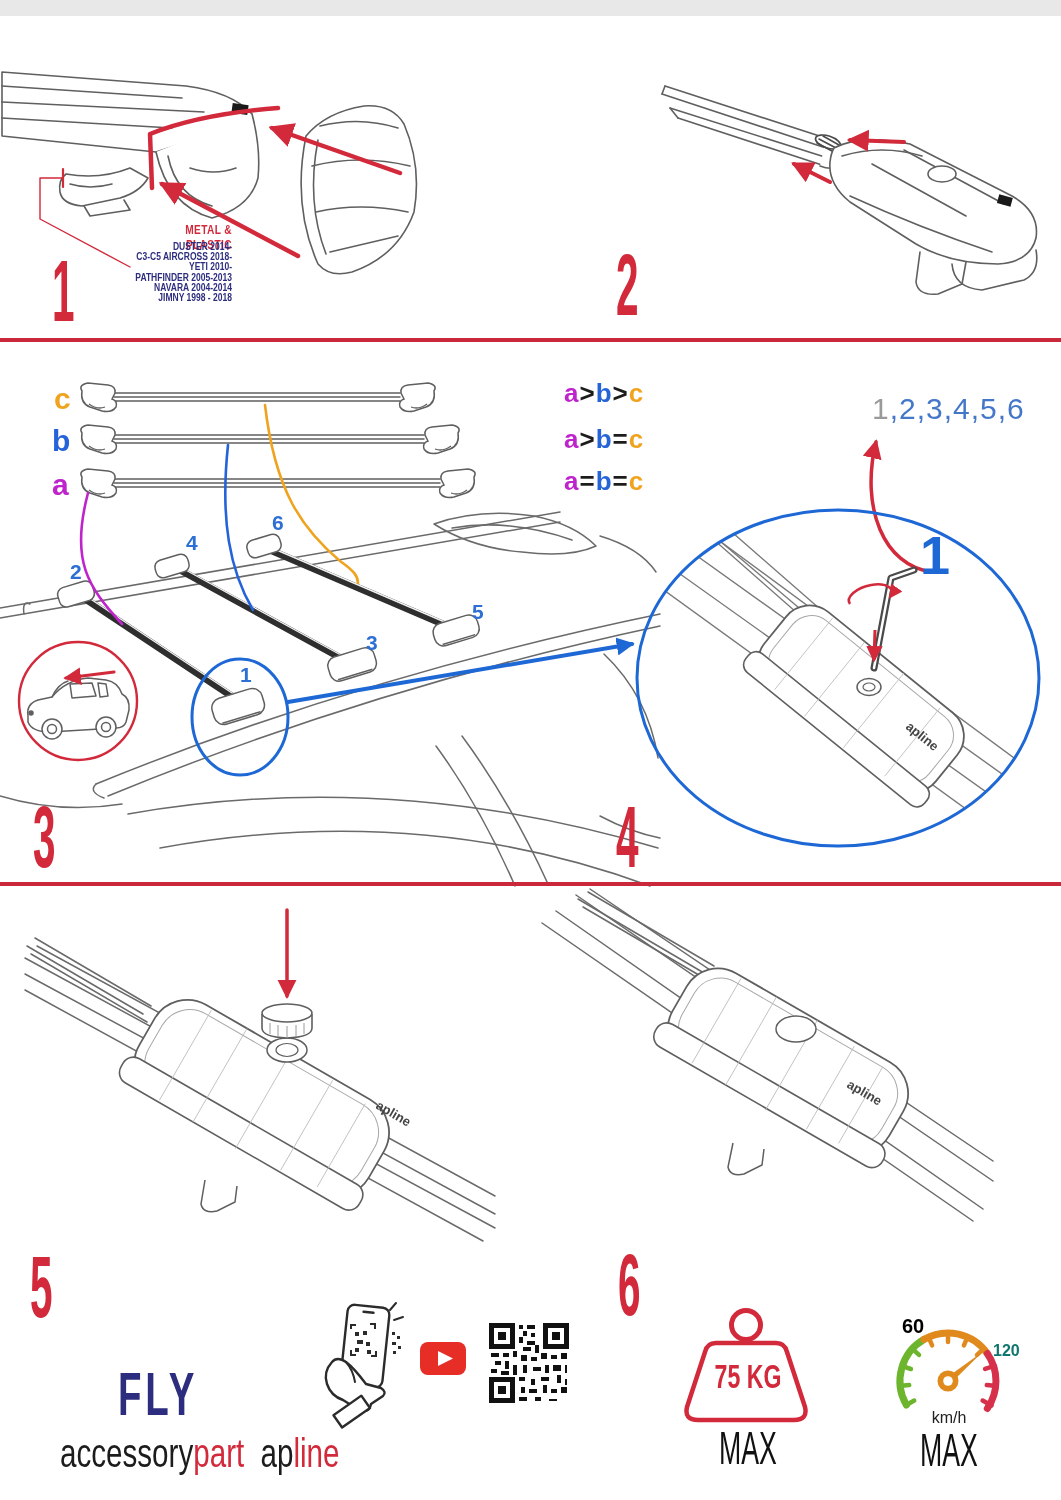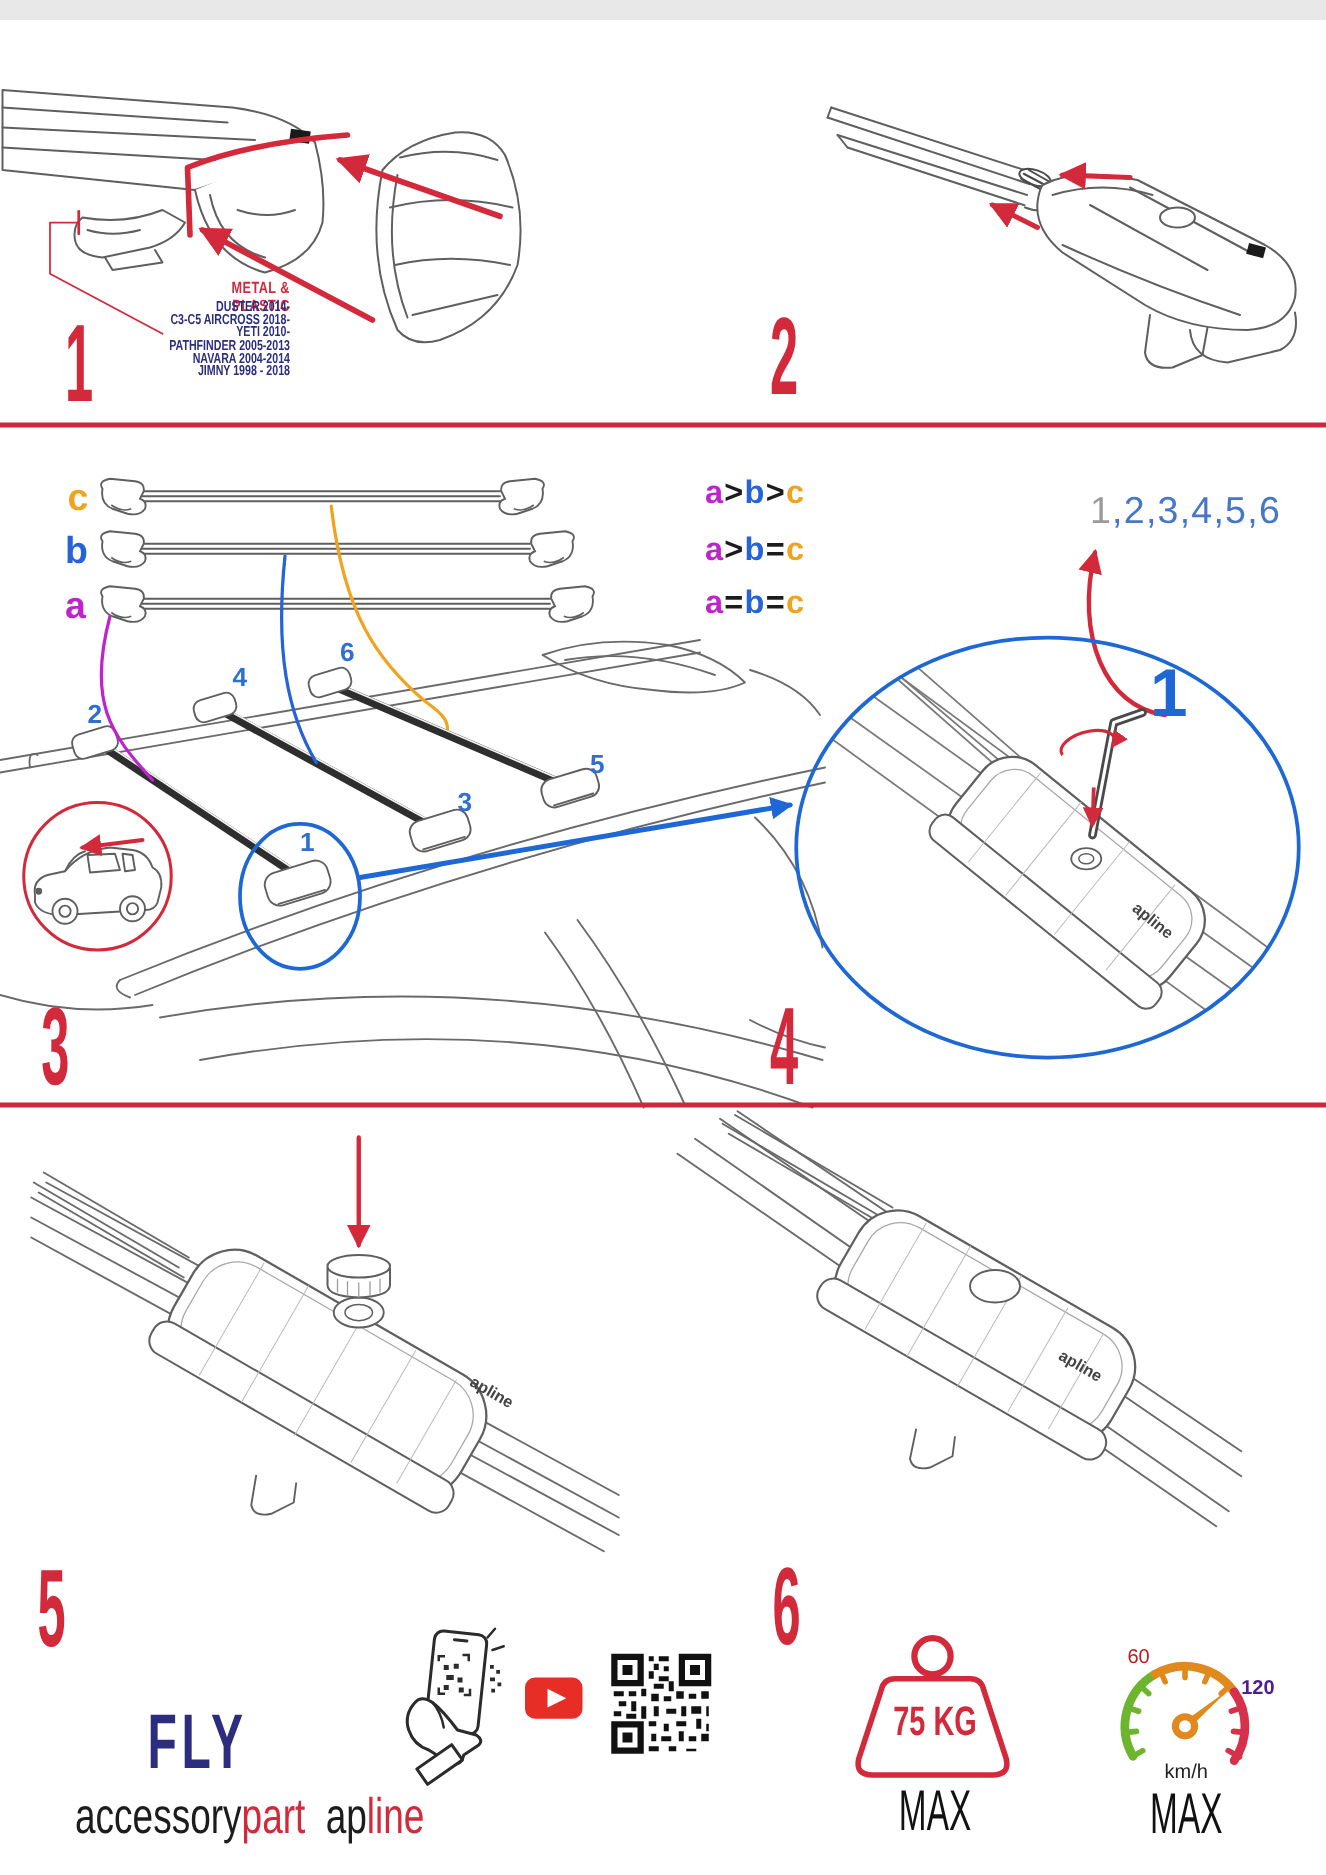--- a/index.html
+++ b/index.html
@@ -25,22 +25,22 @@
   .fly{font-size:62px;font-weight:700;color:#2d2d7f;letter-spacing:6px;line-height:60px;
        transform:scaleX(.62);transform-origin:left top;}
   .brandline{font-size:40px;font-weight:500;line-height:38px;white-space:nowrap;
        transform:scaleX(.74);transform-origin:left top;}
   .bk{color:#1c1c1c}.br{color:#d2293b}
   .gap{display:inline-block;width:22px;}
   .kg{font-size:33px;font-weight:700;color:#d2293b;text-align:center;width:110px;
       transform:scaleX(.7);transform-origin:center top;line-height:33px;}
   .maxlbl{font-size:46px;font-weight:500;color:#111;text-align:center;width:110px;
       transform:scaleX(.58);transform-origin:center top;line-height:44px;}
-  .s60{font-size:16px;font-weight:400;color:#b91c1c;line-height:16px;}
-  .s120{font-size:16px;font-weight:700;color:#4c1d95;line-height:16px;}
+  .s60{font-size:20px;font-weight:700;color:#000000;line-height:16px;}
+  .s120{font-size:16px;font-weight:700;color:#0f766e;line-height:16px;}
   .kmh{font-size:16px;font-weight:500;color:#222;text-align:center;width:60px;line-height:16px;}
 </style>
 </head>
 <body>
 
 <div class="page">
 
   <svg width="0" height="0">
     <defs>
       <marker id="ahr" viewBox="0 0 10 10" refX="8.5" refY="5" markerWidth="5.5" markerHeight="5.5" orient="auto-start-reverse">

